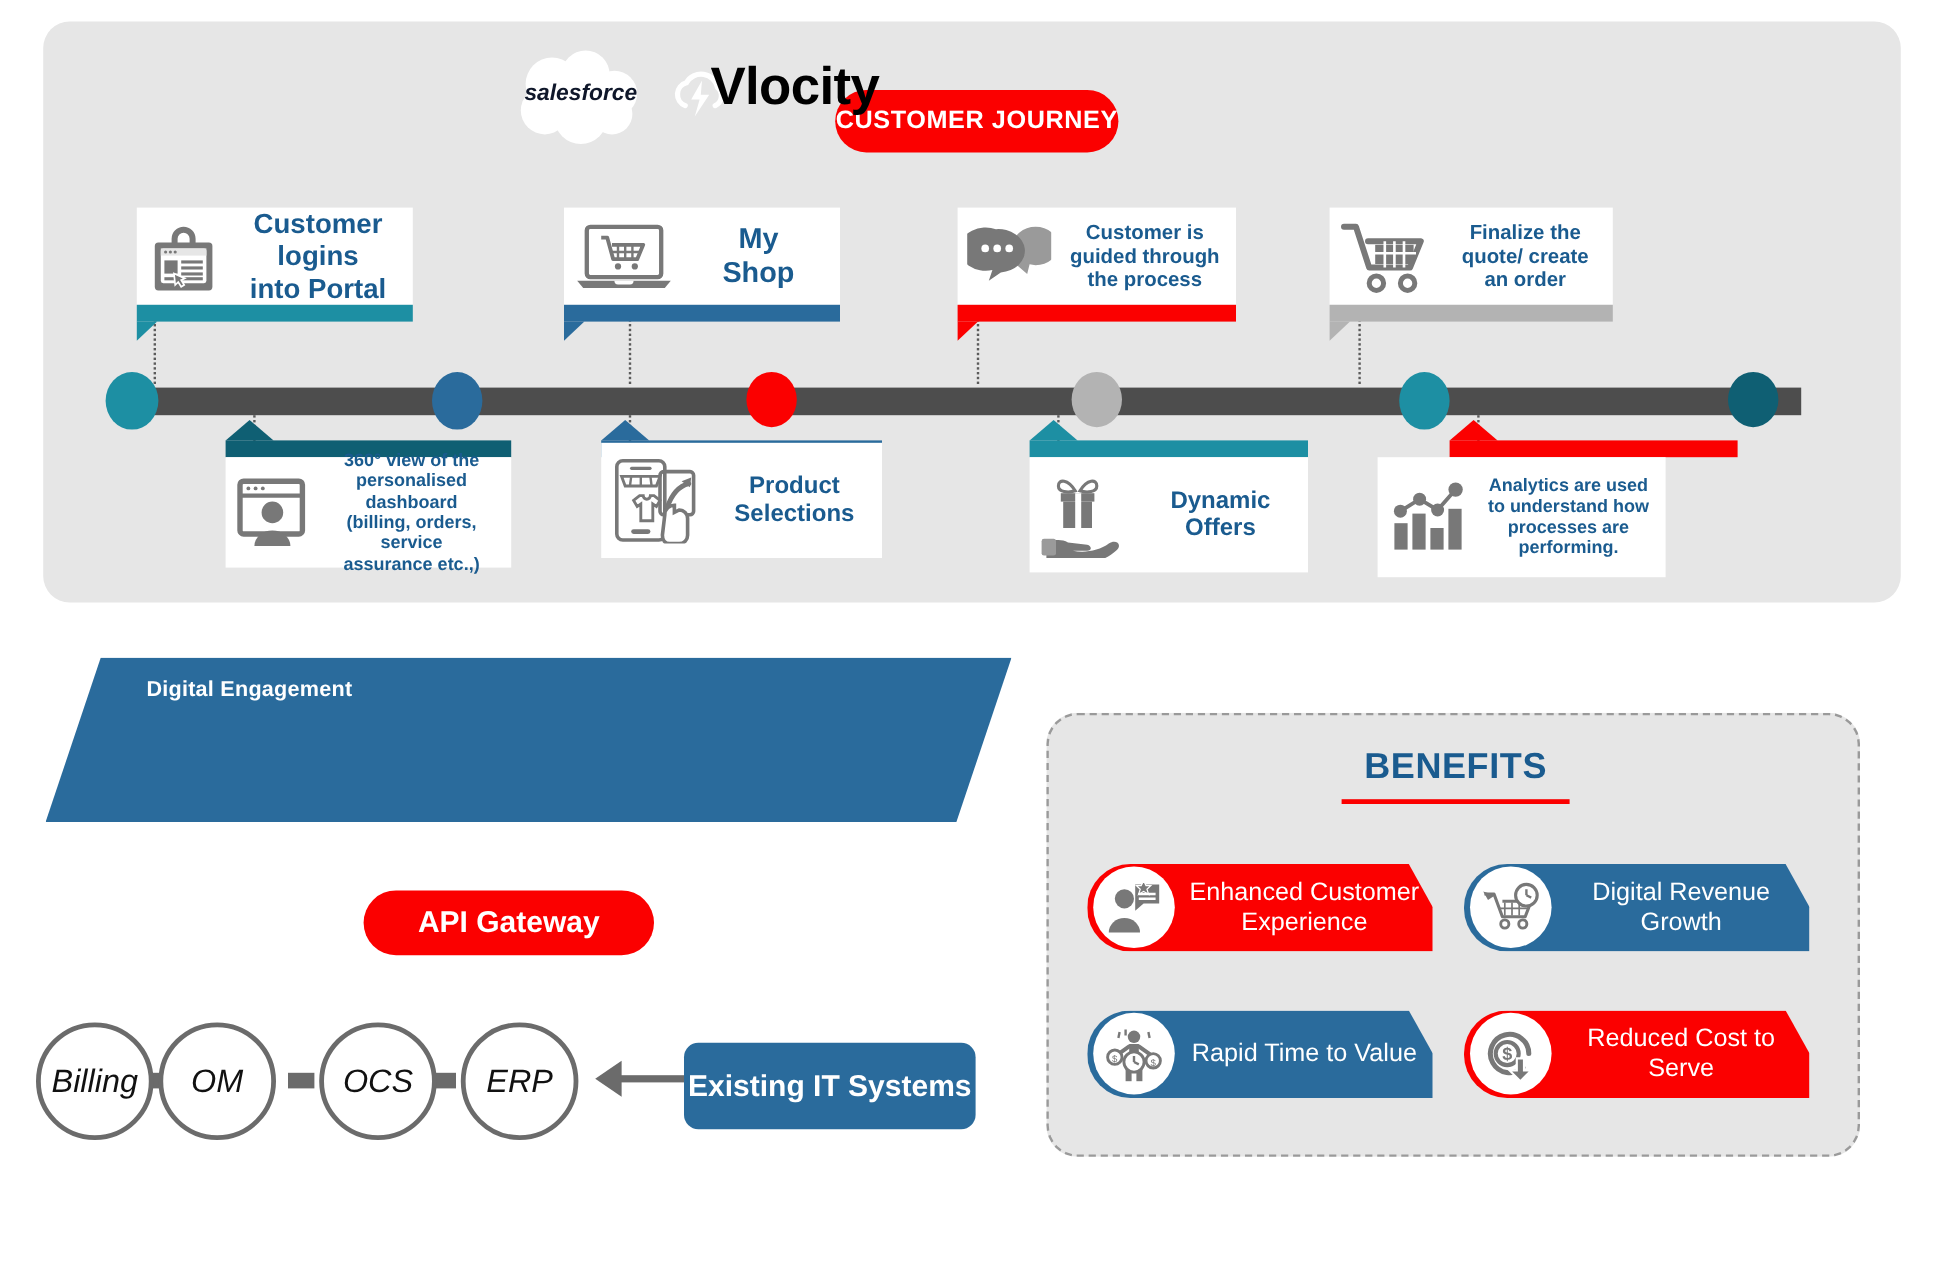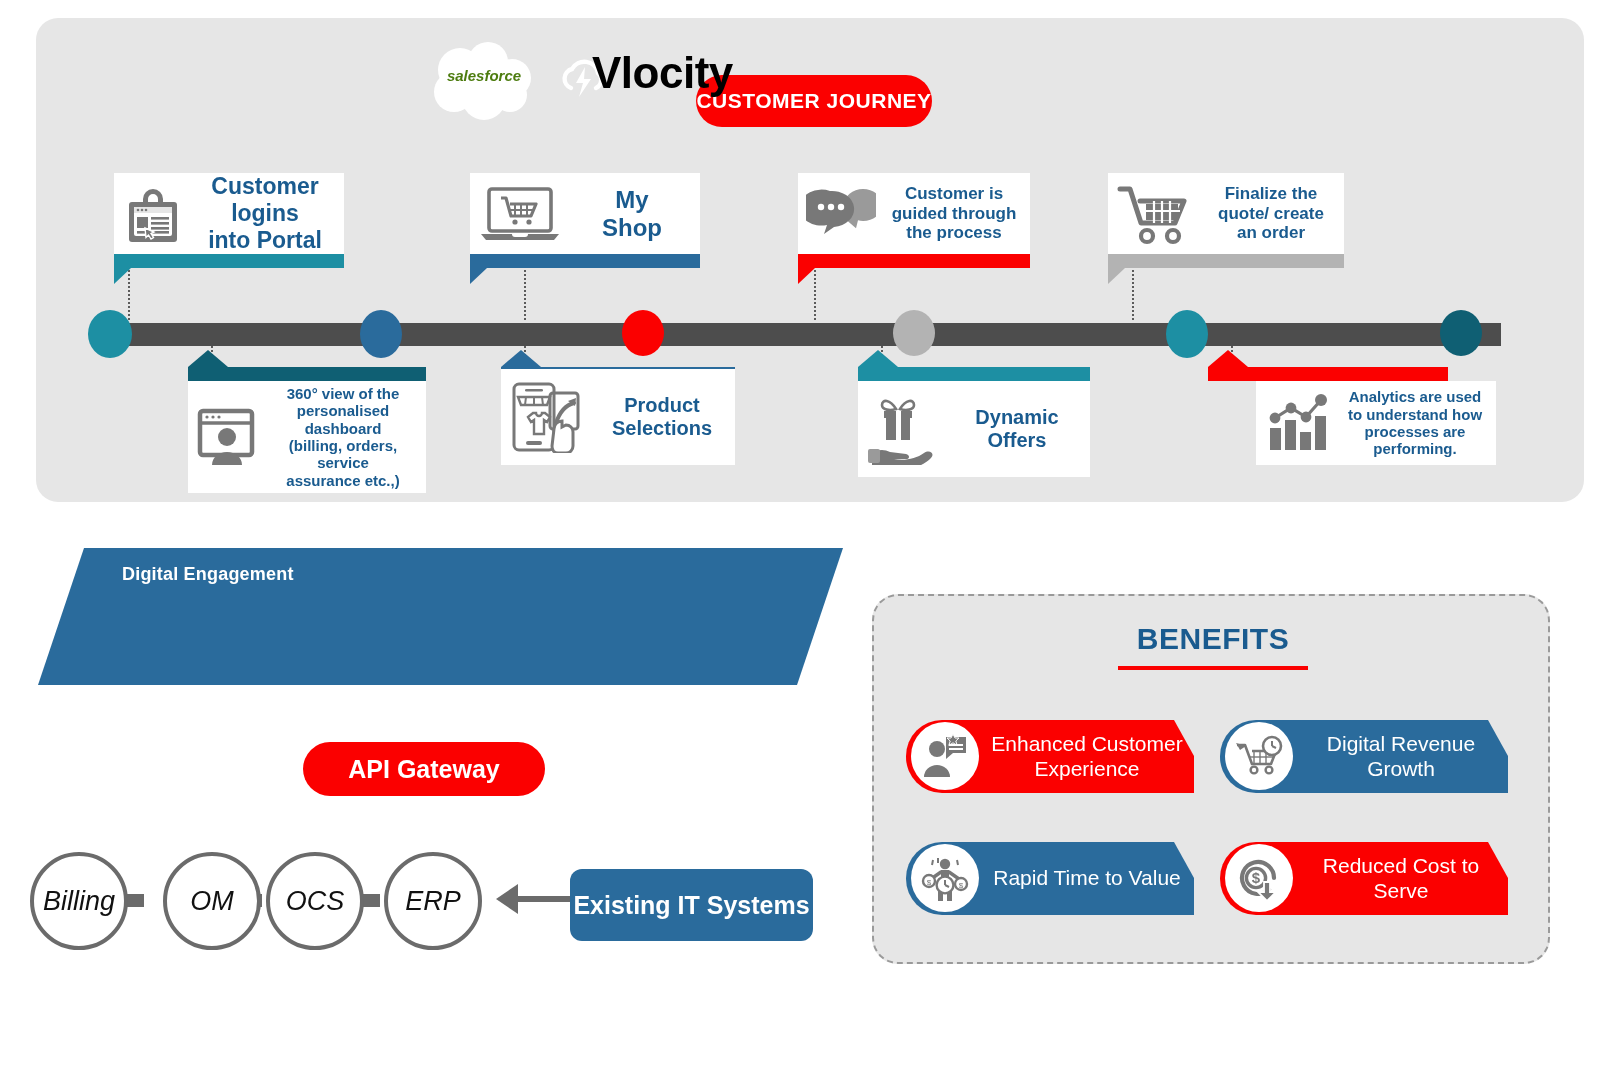--- a/index.html
+++ b/index.html
@@ -49,21 +49,21 @@
     position:absolute;left:38px;top:548px;width:805px;height:137px;
     background:#2a6b9c;
     clip-path:polygon(46px 0, 805px 0, 759px 137px, 0 137px);
     color:#fff;
   }
   #de-title{position:absolute;left:84px;top:16px;font-size:18px;font-weight:bold;letter-spacing:.2px;}
   #de-sub{position:absolute;left:78px;top:56px;font-size:24px;line-height:1.2;width:300px;}
   #sf-cloud{position:absolute;left:424px;top:40px;width:118px;height:80px;}
   #sf-word{
     position:absolute;left:434px;top:67px;width:100px;text-align:center;
-    color:#4d7c0f;font-size:15px;font-style:italic;font-weight:bold;
+    color:#0f172a;font-size:19px;font-style:italic;font-weight:bold;
   }
   #vlocity-word{position:absolute;left:592px;top:48px;font-size:44px;font-weight:bold;letter-spacing:-.5px;}
   #vlocity-mark{position:absolute;left:558px;top:54px;width:52px;height:52px;}
 
   
   #api-gateway{
     position:absolute;left:303px;top:742px;width:242px;height:54px;
     background:#fb0000;border-radius:27px;color:#fff;
     display:flex;align-items:center;justify-content:center;
     font-size:25px;font-weight:bold;
@@ -225,21 +225,21 @@
       </div>
       <div class="tx" style="font-size:17px;white-space:pre-line;">Finalize the
 quote/ create
 an order</div>
     </div>
     <div class="bar-bottom" style="left:1072px;top:236px;width:236px;background:#b3b3b3;"></div>
     <div class="notch" style="left:1072px;top:250px;border-left:17px solid #b3b3b3;border-right:17px solid transparent;border-bottom:16px solid transparent;"></div>
 
     <div class="notch" style="left:152px;top:332px;border-left:20px solid transparent;border-right:20px solid transparent;border-bottom:17px solid #0f5f73;"></div>
     <div class="bar-top" style="left:152px;top:349px;width:238px;background:#0f5f73;"></div>
-    <div class="jcard" style="left:152px;top:363px;width:238px;height:112px;">
+    <div class="jcard" style="left:152px;top:363px;width:238px;height:92px;">
       <div class="ic" style="width:78px;height:96px;">
         <svg width="62" height="60" viewBox="0 0 62 60">
           <rect x="4" y="4" width="52" height="44" rx="3" fill="none" stroke="#787878" stroke-width="4.5"></rect>
           <line x1="4" y1="16" x2="56" y2="16" stroke="#787878" stroke-width="3.4"></line>
           <circle cx="11" cy="10" r="1.6" fill="#787878"></circle>
             <circle cx="17" cy="10" r="1.6" fill="#787878"></circle>
             <circle cx="23" cy="10" r="1.6" fill="#787878"></circle>
           <circle cx="31" cy="30" r="9" fill="#787878"></circle>
           <path d="M16 58 a15 13 0 0 1 30 0 z" fill="#787878"></path>
         </svg>
@@ -286,21 +286,21 @@
           <path d="M6 62 c4 -6 12 -6 18 -3 l16 2 c4 1 4 5 0 5 l-12 0 c10 2 22 0 30 -6 c6 -4 12 1 6 6 c-10 9 -26 13 -40 10 l-18 -4 z" fill="#787878"></path>
           <rect x="2" y="56" width="12" height="14" rx="2" fill="#9a9a9a"></rect>
         </svg>
       </div>
       <div class="tx" style="font-size:20px;white-space:pre-line;">Dynamic
 Offers</div>
     </div>
 
     <div class="notch" style="left:1172px;top:332px;border-left:20px solid transparent;border-right:20px solid transparent;border-bottom:17px solid #fb0000;"></div>
     <div class="bar-top" style="left:1172px;top:349px;width:240px;background:#fb0000;"></div>
-    <div class="jcard" style="left:1220px;top:363px;width:240px;height:84px;">
+    <div class="jcard" style="left:1112px;top:363px;width:240px;height:100px;">
       <div class="ic" style="width:84px;height:96px;">
         <svg width="68" height="62" viewBox="0 0 68 62">
           <rect x="6" y="36" width="11" height="22" fill="#787878"></rect>
           <rect x="21" y="28" width="11" height="30" fill="#787878"></rect>
           <rect x="36" y="40" width="11" height="18" fill="#787878"></rect>
           <rect x="51" y="24" width="11" height="34" fill="#787878"></rect>
           <polyline points="11,26 27,16 42,25 57,8" fill="none" stroke="#787878" stroke-width="3.2"></polyline>
           <circle cx="11" cy="26" r="5.4" fill="#787878"></circle>
           <circle cx="27" cy="16" r="5.4" fill="#787878"></circle>
           <circle cx="42" cy="25" r="5.4" fill="#787878"></circle>
@@ -338,21 +338,21 @@
 
   <div id="api-gateway">API Gateway</div>
 
   <div id="legacy">
     <div class="lconn" style="left:92px;"></div>
     <div class="lconn" style="left:210px;"></div>
     <div class="lconn" style="left:328px;"></div>
     <div class="lcirc" style="left:0px;">
       <span>Billing</span>
     </div>
-    <div class="lcirc" style="left:133px;">
+    <div class="lcirc" style="left:102px;">
       <span>OM</span>
     </div>
     <div class="lcirc" style="left:236px;">
       <span>OCS</span>
     </div>
     <div class="lcirc" style="left:354px;">
       <span>ERP</span>
     </div>
   </div>
 

